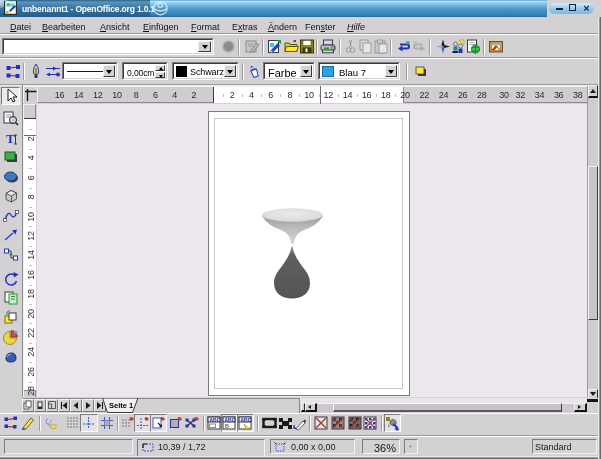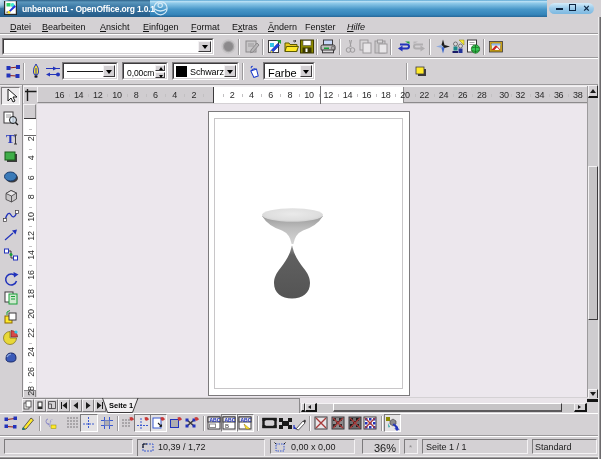--- a/index.html
+++ b/index.html
@@ -274,20 +274,27 @@
       </svg>
     </div>
 
   <div class="combo" style="left:263px;top:3px;width:52px;height:18px;">
       <div class="inner"></div>
     <div class="abs tinytxt" style="left:4px;top:4px;font-size:11px;">Farbe</div>
     <div class="dbtn" style="right:2px;top:2px;width:12px;height:12px;"></div>
     <div class="arrdn" style="right:5px;top:7px;"></div>
   </div>
 
+  <div class="combo" style="left:318px;top:3px;width:82px;height:18px;">
+      <div class="inner"></div>
+    <div class="abs" style="left:3px;top:3px;width:12px;height:11px;background:#2aa2e8;border:1px solid #1a6a9a;"></div>
+    <div class="abs tinytxt" style="left:20px;top:4px;font-size:9.5px;">Blau 7</div>
+    <div class="dbtn" style="right:2px;top:2px;width:12px;height:12px;"></div>
+    <div class="arrdn" style="right:5px;top:7px;"></div>
+  </div>
   <div class="vsep" style="left:406px;top:4px;height:17px;"></div>
 
   <div class="abs" style="left:415px;top:7px;">
       <svg width="13" height="12">
         <rect x="3" y="3" width="8" height="7" fill="#3c3a3c"></rect>
         <rect x="1" y="1" width="8" height="7" fill="#ffe92a" stroke="#3c3a3c" stroke-width="0.8"></rect>
       </svg>
     </div>
 </div>
 <div class="abs" style="left:0;top:84px;width:601px;height:1px;background:#9c9a9c;"></div>
@@ -831,23 +838,20 @@
         <path d="M2 2 L0.5 0.5 M10 2 L11.5 0.5" stroke="#1a1a1a"></path>
       </svg>
     <span class="abs" style="left:20px;top:2px;font-size:9px;color:#1a1a1a;">0,00 x 0,00</span>
   </div>
   <div class="abs sunken" style="left:362px;top:3px;width:38px;height:15px;">
     <span class="abs" style="left:11px;top:2px;font-size:11px;color:#1a1a1a;">36%</span>
   </div>
   <div class="abs sunken" style="left:404px;top:3px;width:14px;height:15px;">
     <span class="abs" style="left:4px;top:3px;font-size:8px;color:#8c8a8c;">*</span>
   </div>
-  <div class="abs sunken" style="left:422px;top:3px;width:106px;height:15px;">
-    <span class="abs" style="left:3px;top:2px;font-size:9px;color:#1a1a1a;">Seite 1 / 1</span>
-  </div>
   <div class="abs sunken" style="left:532px;top:3px;width:65px;height:15px;">
     <span class="abs" style="left:2px;top:2px;font-size:9px;color:#1a1a1a;">Standard</span>
   </div>
 </div>
 
 <div class="abs" style="left:0;top:456px;width:601px;height:1px;background:#ecebec;"></div>
 <div class="abs" style="left:0;top:457px;width:601px;height:1px;background:#9c9a9c;"></div>
 <div class="abs" style="left:0;top:458px;width:601px;height:1px;background:#6c6a6c;"></div>
 <div class="abs" style="left:598px;top:17px;width:1px;height:442px;background:#ecebec;"></div>
 <div class="abs" style="left:599px;top:17px;width:1px;height:442px;background:#9c9a9c;"></div>

